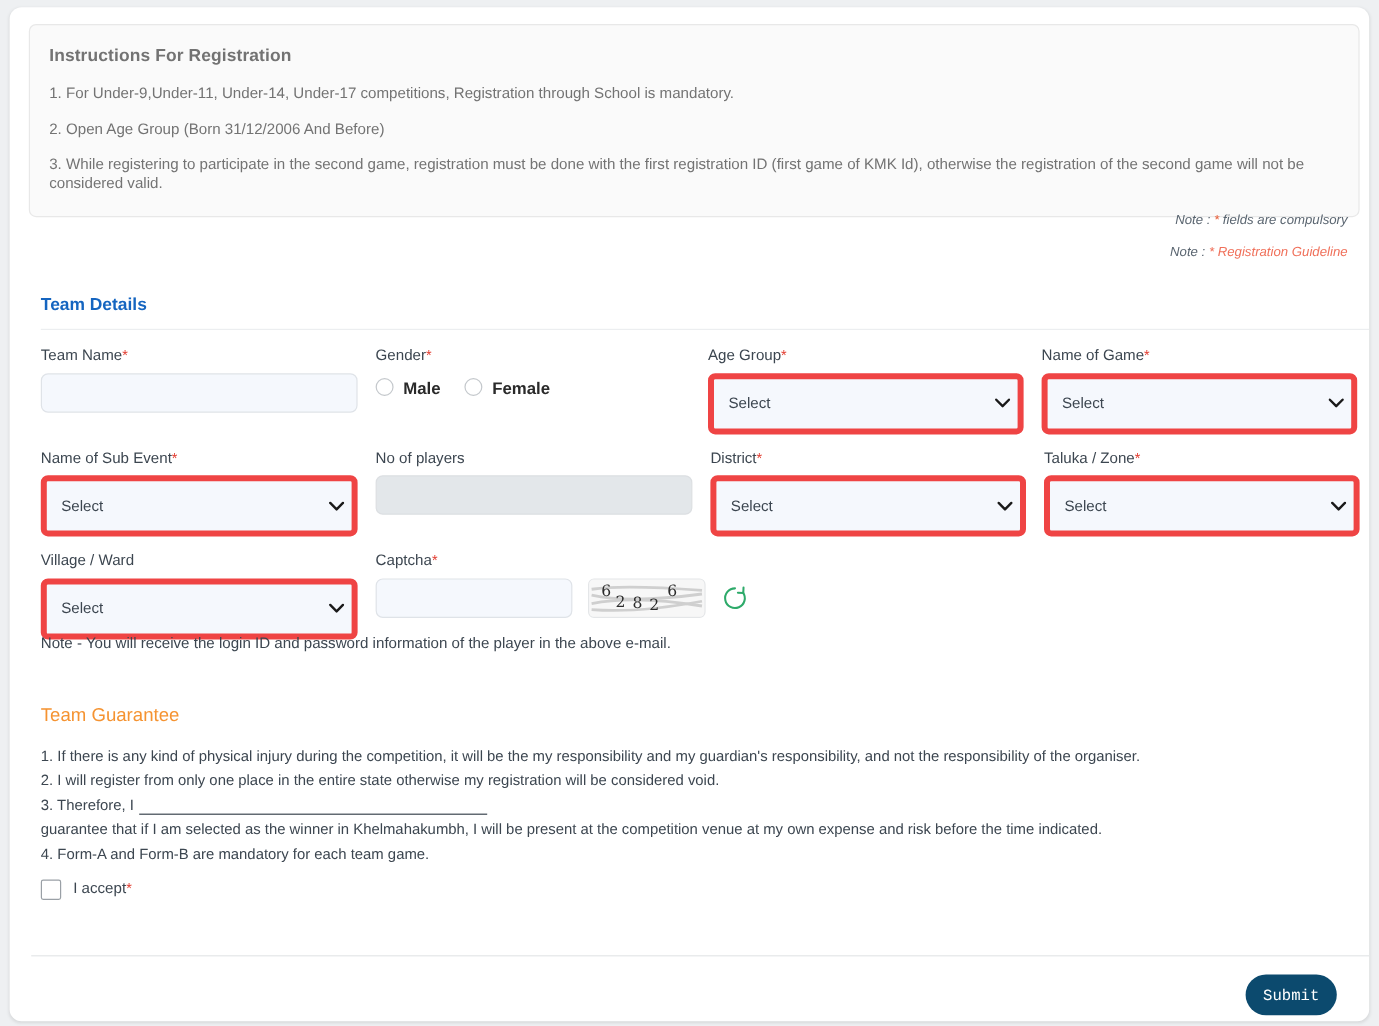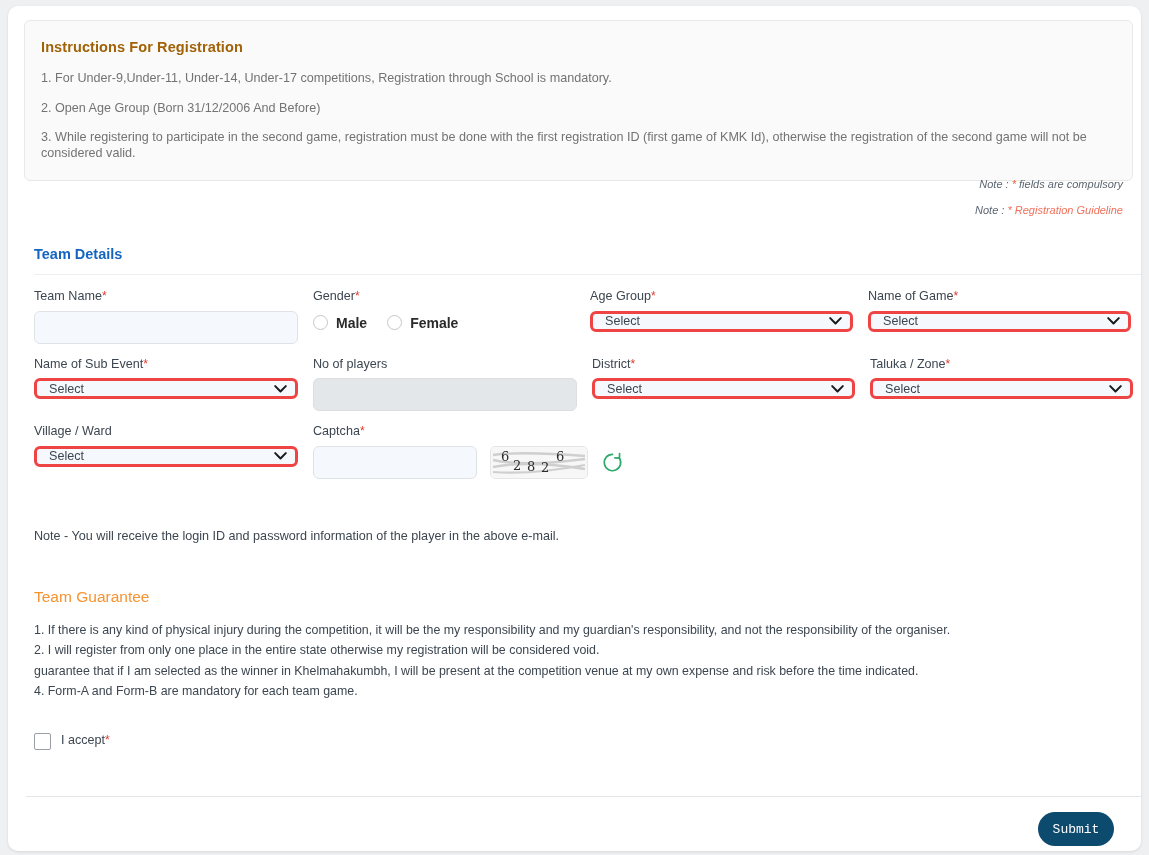--- a/index.html
+++ b/index.html
@@ -26,21 +26,21 @@
     width: 1109px;
     background: #fafafa;
     border: 1px solid #e8e8e8;
     border-radius: 6px;
     padding: 18px 16px 16px 16px;
   }
   .instructions h2 {
     margin: 0 0 16px 0;
     font-size: 14.5px;
     font-weight: bold;
-    color: #a16207;
+    color: #737373;
     letter-spacing: .1px;
   }
   .instructions p {
     margin: 0 0 14px 0;
     font-size: 12.6px;
     color: #737373;
     line-height: 1.25;
   }
   .instructions p:last-child { margin-bottom: 2px; }
 
@@ -108,22 +108,22 @@
     padding: 0 10px;
     outline: none;
   }
   .txt-input.disabled {
     background: #e3e7ea;
     border-color: #dcdfe2;
   }
   .sel-wrap { position: relative; width: 264px; }
   .sel-input {
     width: 264px;
-    height: 21px;
-    border: 3px solid #ef4444;
+    height: 51px;
+    border: 5px solid #ef4444;
     border-radius: 6px;
     background: #f5f8fd;
     font-size: 12.6px;
     color: #3c4650;
     padding: 0 28px 0 12px;
     display: flex;
     align-items: center;
     cursor: pointer;
     user-select: none;
   }
@@ -404,20 +404,21 @@
       </div>
     </div>
   </div>
 
   <div class="form-note">Note - You will receive the login ID and password information of the player in the above e-mail.</div>
 
   <div class="guarantee-title">Team Guarantee</div>
   <div class="guarantee-list">
     <p>1. If there is any kind of physical injury during the competition, it will be the my responsibility and my guardian's responsibility, and not the responsibility of the organiser.</p>
     <p>2. I will register from only one place in the entire state otherwise my registration will be considered void.</p>
+    <p><span>3. Therefore, I</span><span class="blank-line"></span></p>
     <p>guarantee that if I am selected as the winner in Khelmahakumbh, I will be present at the competition venue at my own expense and risk before the time indicated.</p>
     <p>4. Form-A and Form-B are mandatory for each team game.</p>
   </div>
 
   <div class="accept-row">
     <span class="accept-box"></span>
     <span class="accept-label"><span>I accept</span><span class="req">*</span></span>
   </div>
 
   <div class="footer-rule"></div>

